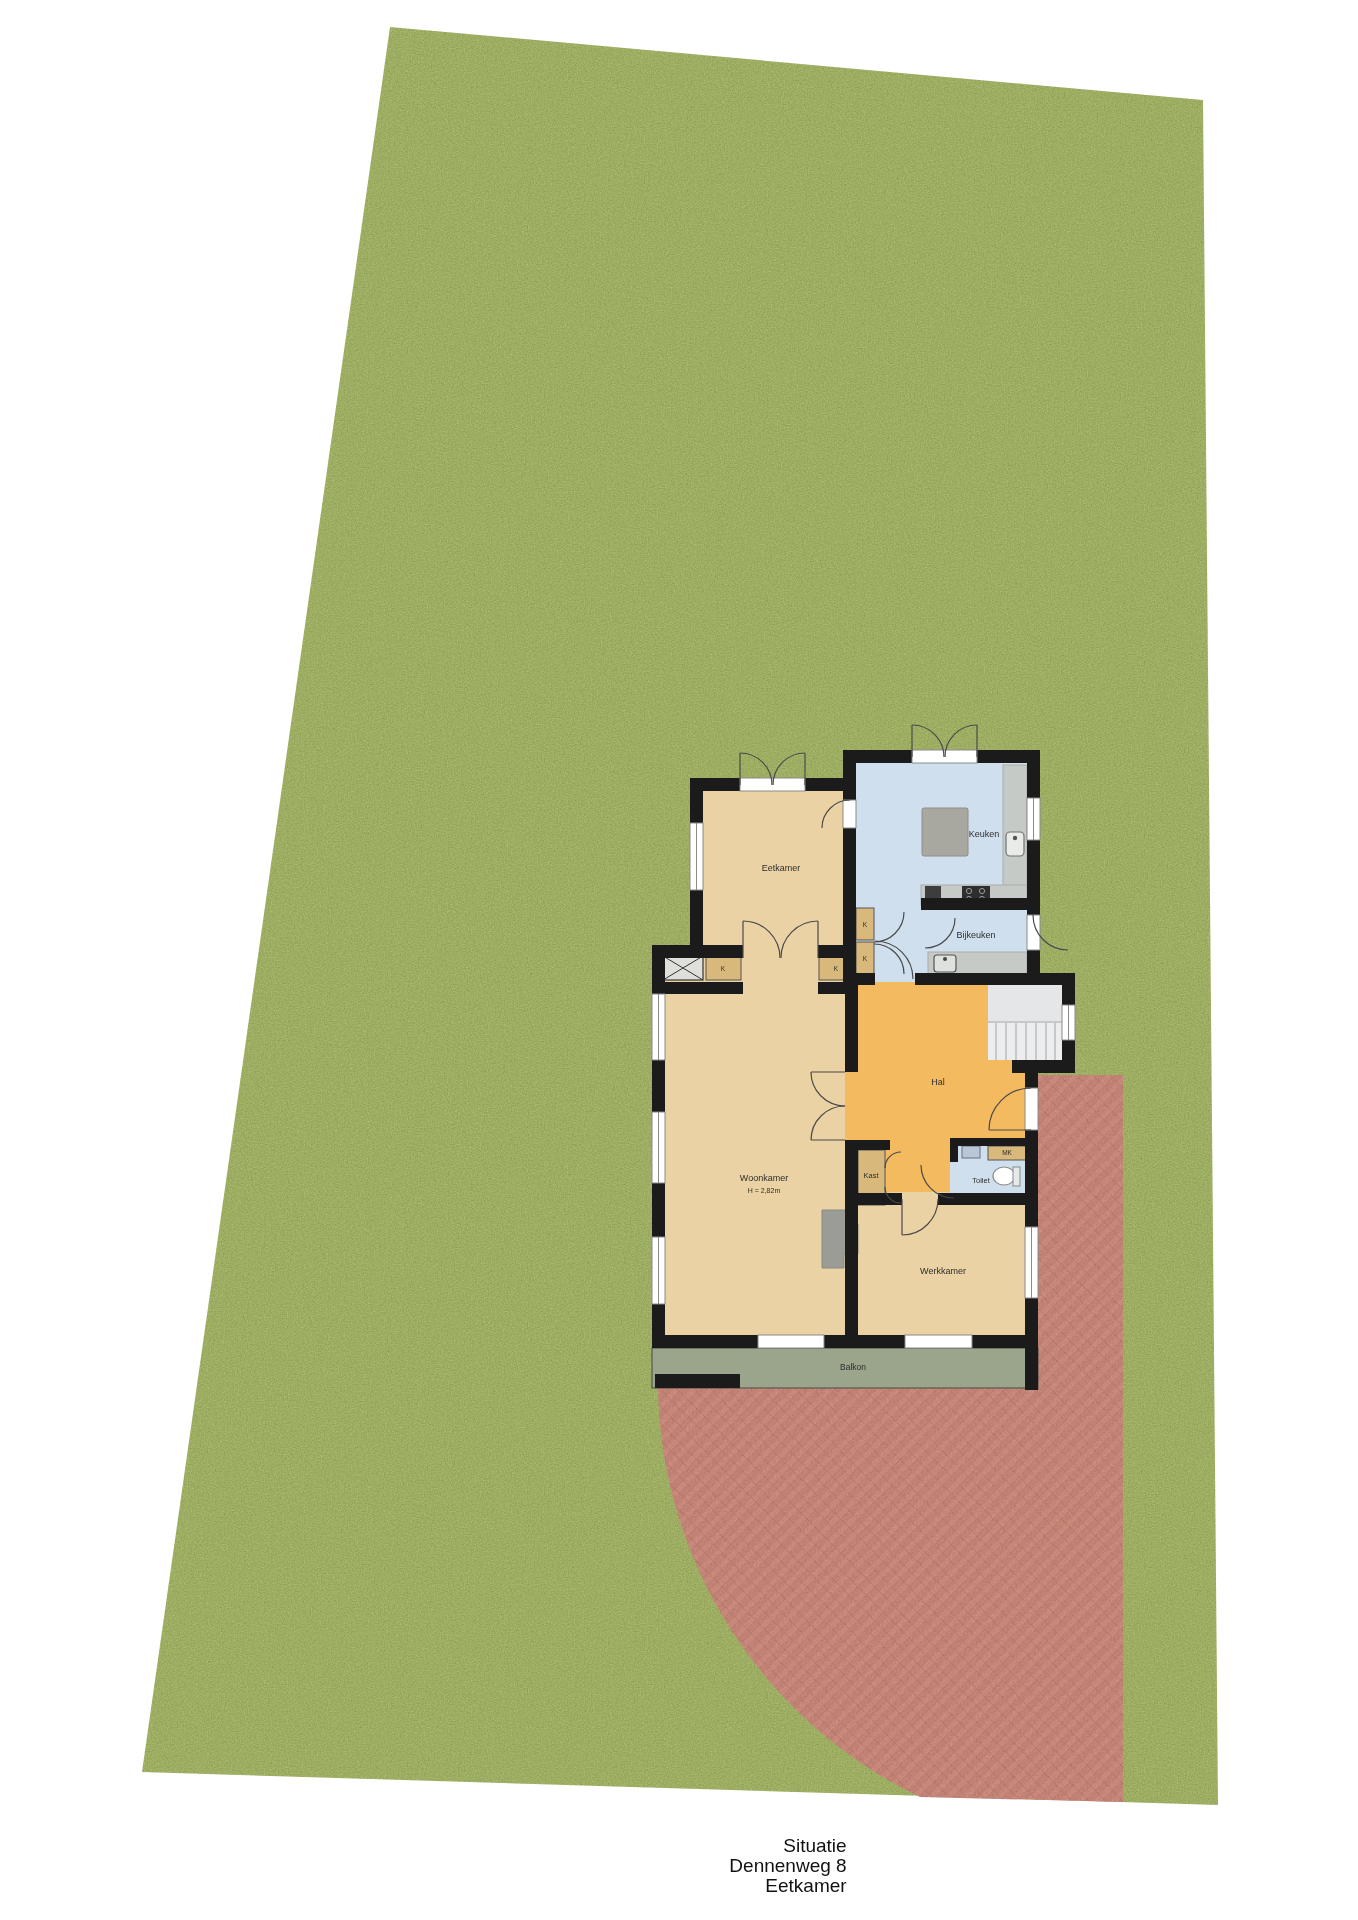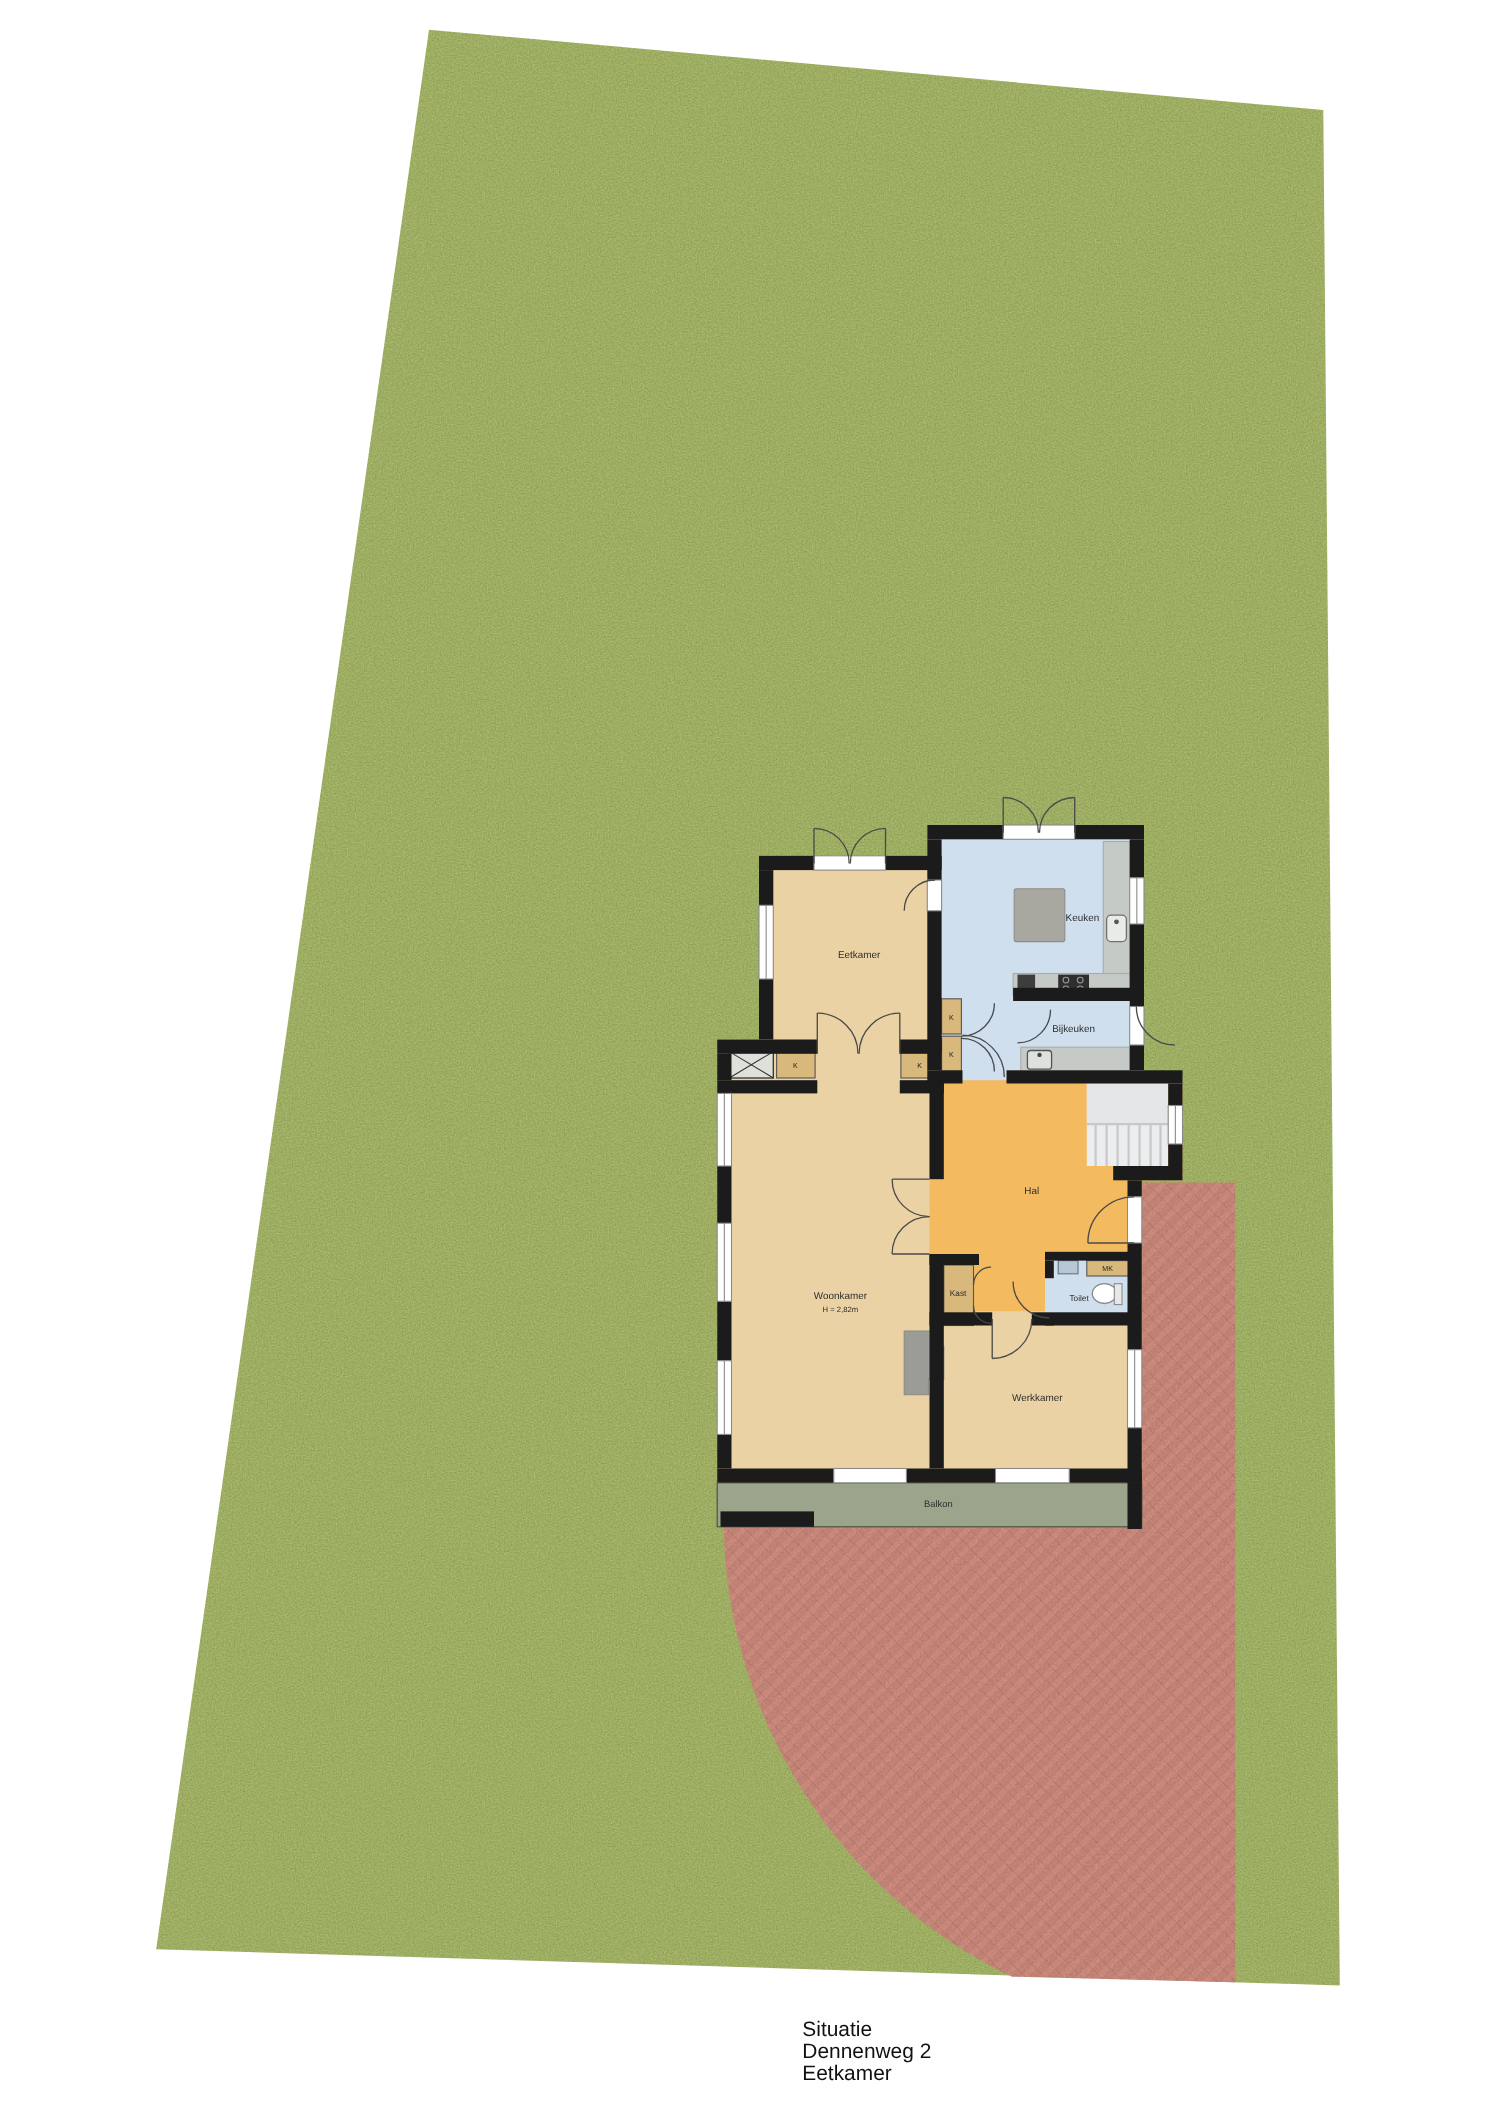--- a/index.html
+++ b/index.html
@@ -4,21 +4,21 @@
 <style>
   html, body { margin: 0; padding: 0; background: #ffffff; }
   body { width: 1358px; height: 1920px; position: relative; font-family: "Liberation Sans", sans-serif; }
   .canvas { position: absolute; inset: 0; }
   svg { position: absolute; left: 0; top: 0; }
   .title-block {
     position: absolute;
     left: 788px;
     top: 1836px;
     transform: translateX(-50%);
-    text-align: left;
+    text-align: right;
     font-size: 19px;
     line-height: 20px;
     color: #111111;
     white-space: nowrap;
   }
   text { font-family: "Liberation Sans", sans-serif; fill: #2e2e2e; }
 </style>
 </head>
 <body>
 
@@ -275,16 +275,16 @@
     <text x="1007" y="1155" font-size="6.5">MK</text>
     <text x="723" y="971" font-size="6.5">K</text>
     <text x="836" y="971" font-size="6.5">K</text>
     <text x="865" y="927" font-size="6.5">K</text>
     <text x="865" y="961" font-size="6.5">K</text>
   </g>
 </svg>
 
 <div class="title-block">
   <div>Situatie</div>
-  <div>Dennenweg 2</div>
+  <div>Dennenweg 8</div>
   <div>Eetkamer</div>
 </div>
 </div>
 
 </body></html>

